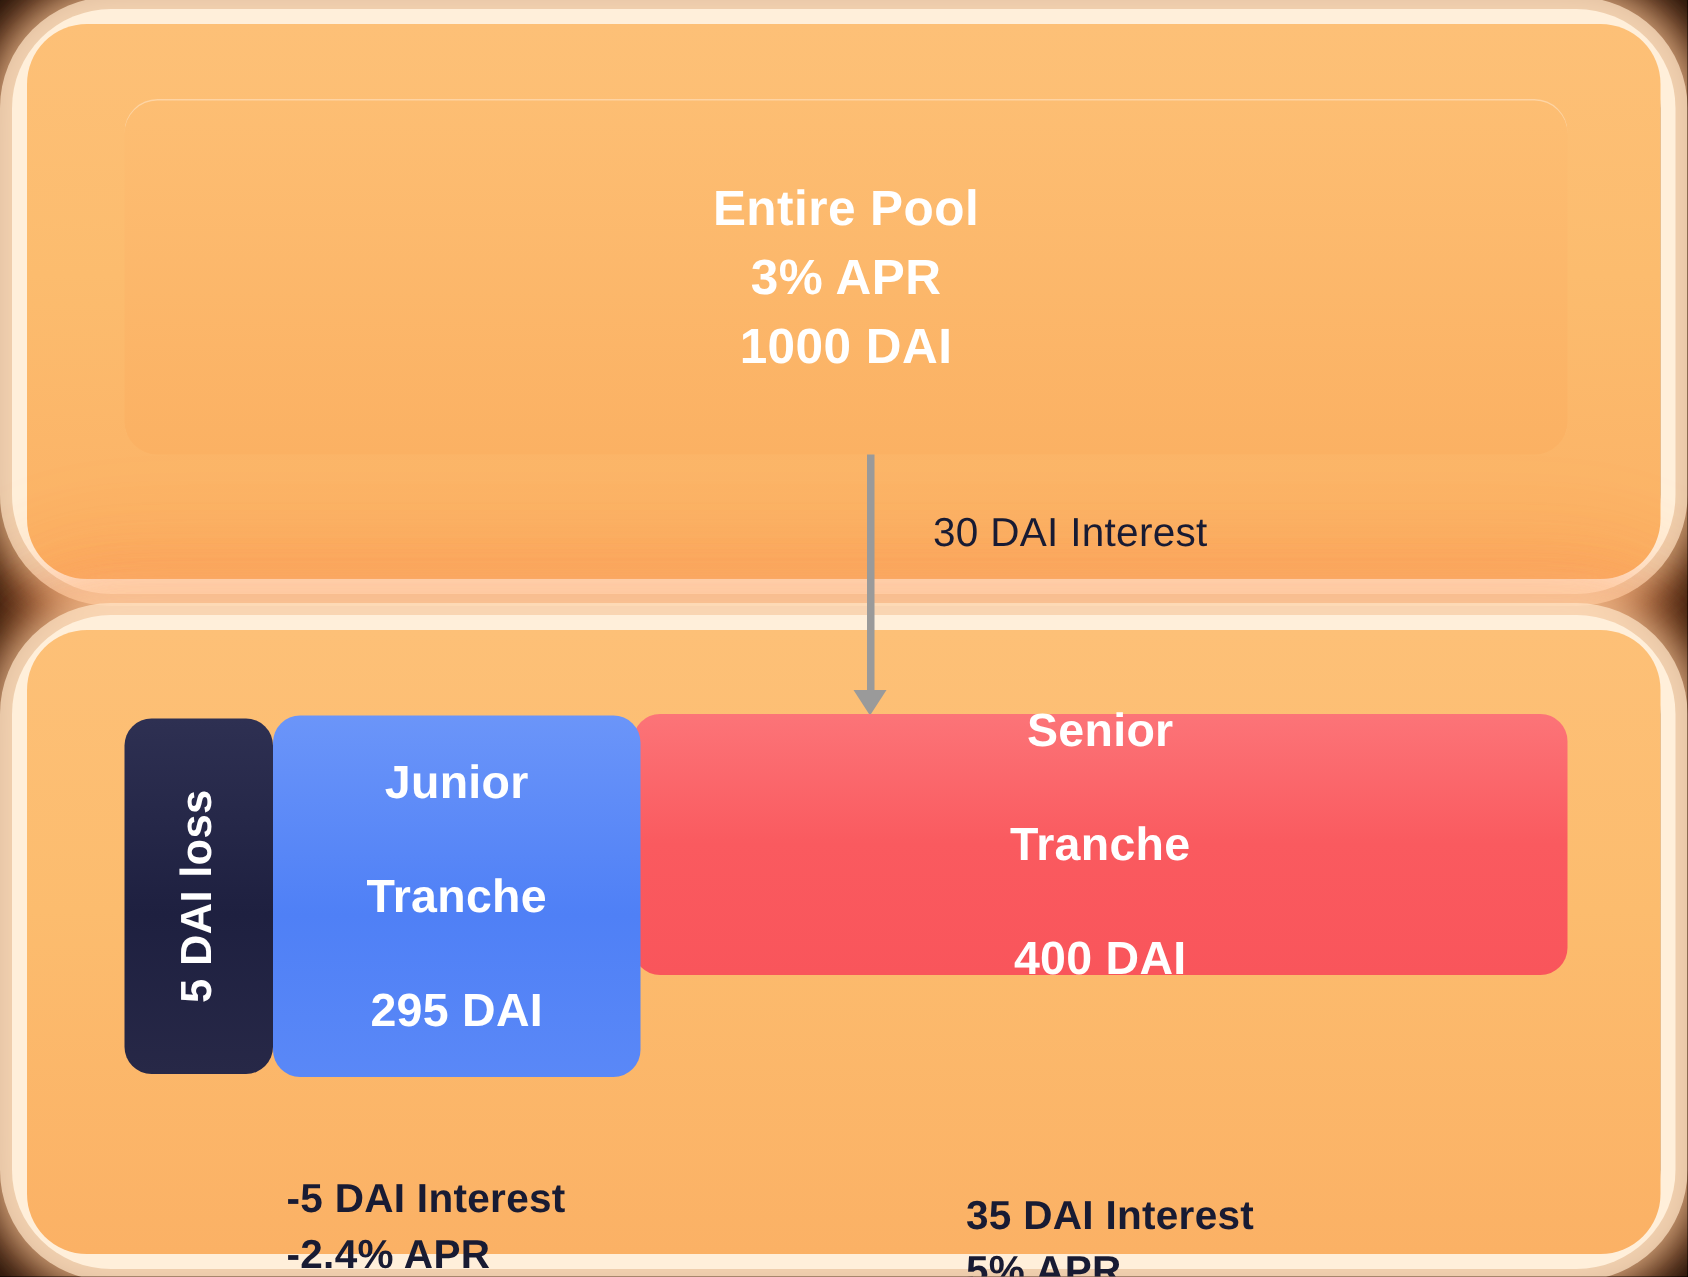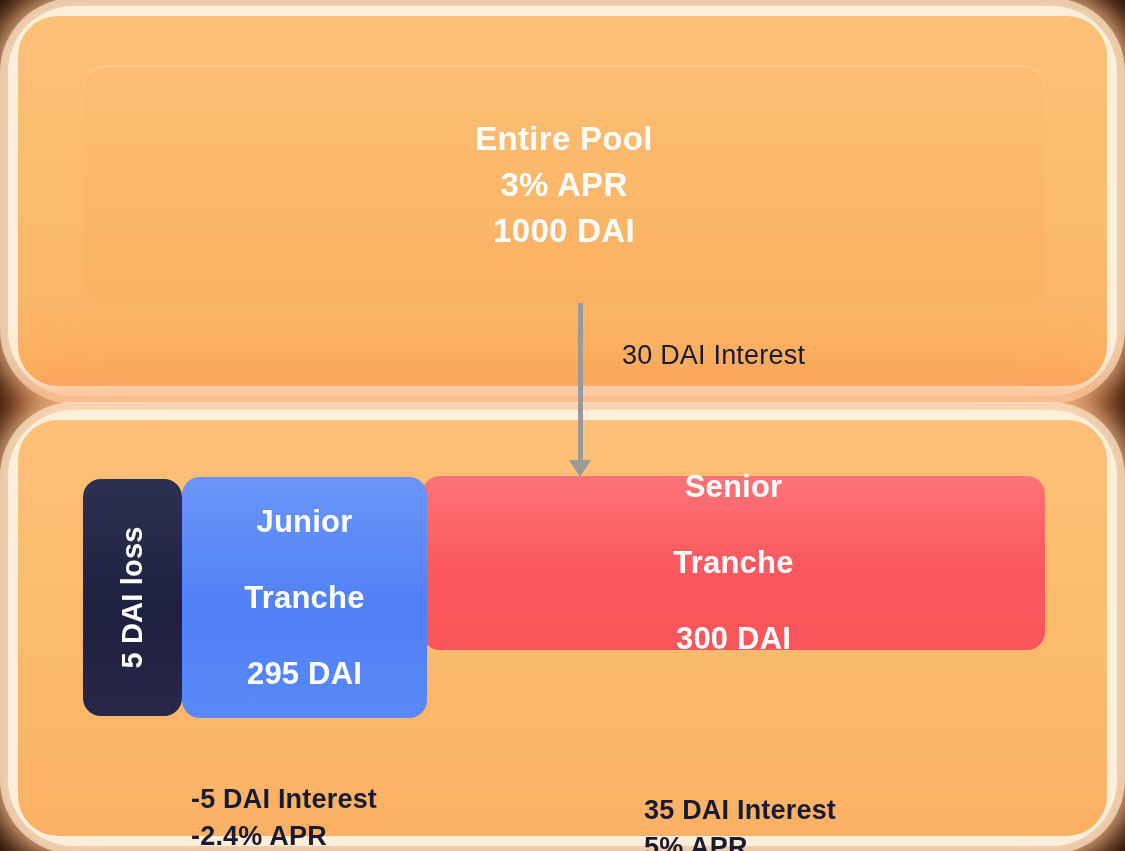--- a/index.html
+++ b/index.html
@@ -187,21 +187,21 @@
     <div class="line">1000 DAI</div>
   </div>
 
   <div id="arrow-line"></div>
   <div id="arrow-head"></div>
   <div id="arrow-label">30 DAI Interest</div>
 
   <div id="senior-box" class="tranche">
     <div class="line">Senior</div>
     <div class="line">Tranche</div>
-    <div class="line">300 DAI</div>
+    <div class="line">400 DAI</div>
   </div>
 
   <div id="junior-box" class="tranche">
     <div class="line">Junior</div>
     <div class="line">Tranche</div>
     <div class="line">295 DAI</div>
   </div>
 
   <div id="loss-box" class="tranche">
     <div id="loss-label">5 DAI loss</div>

